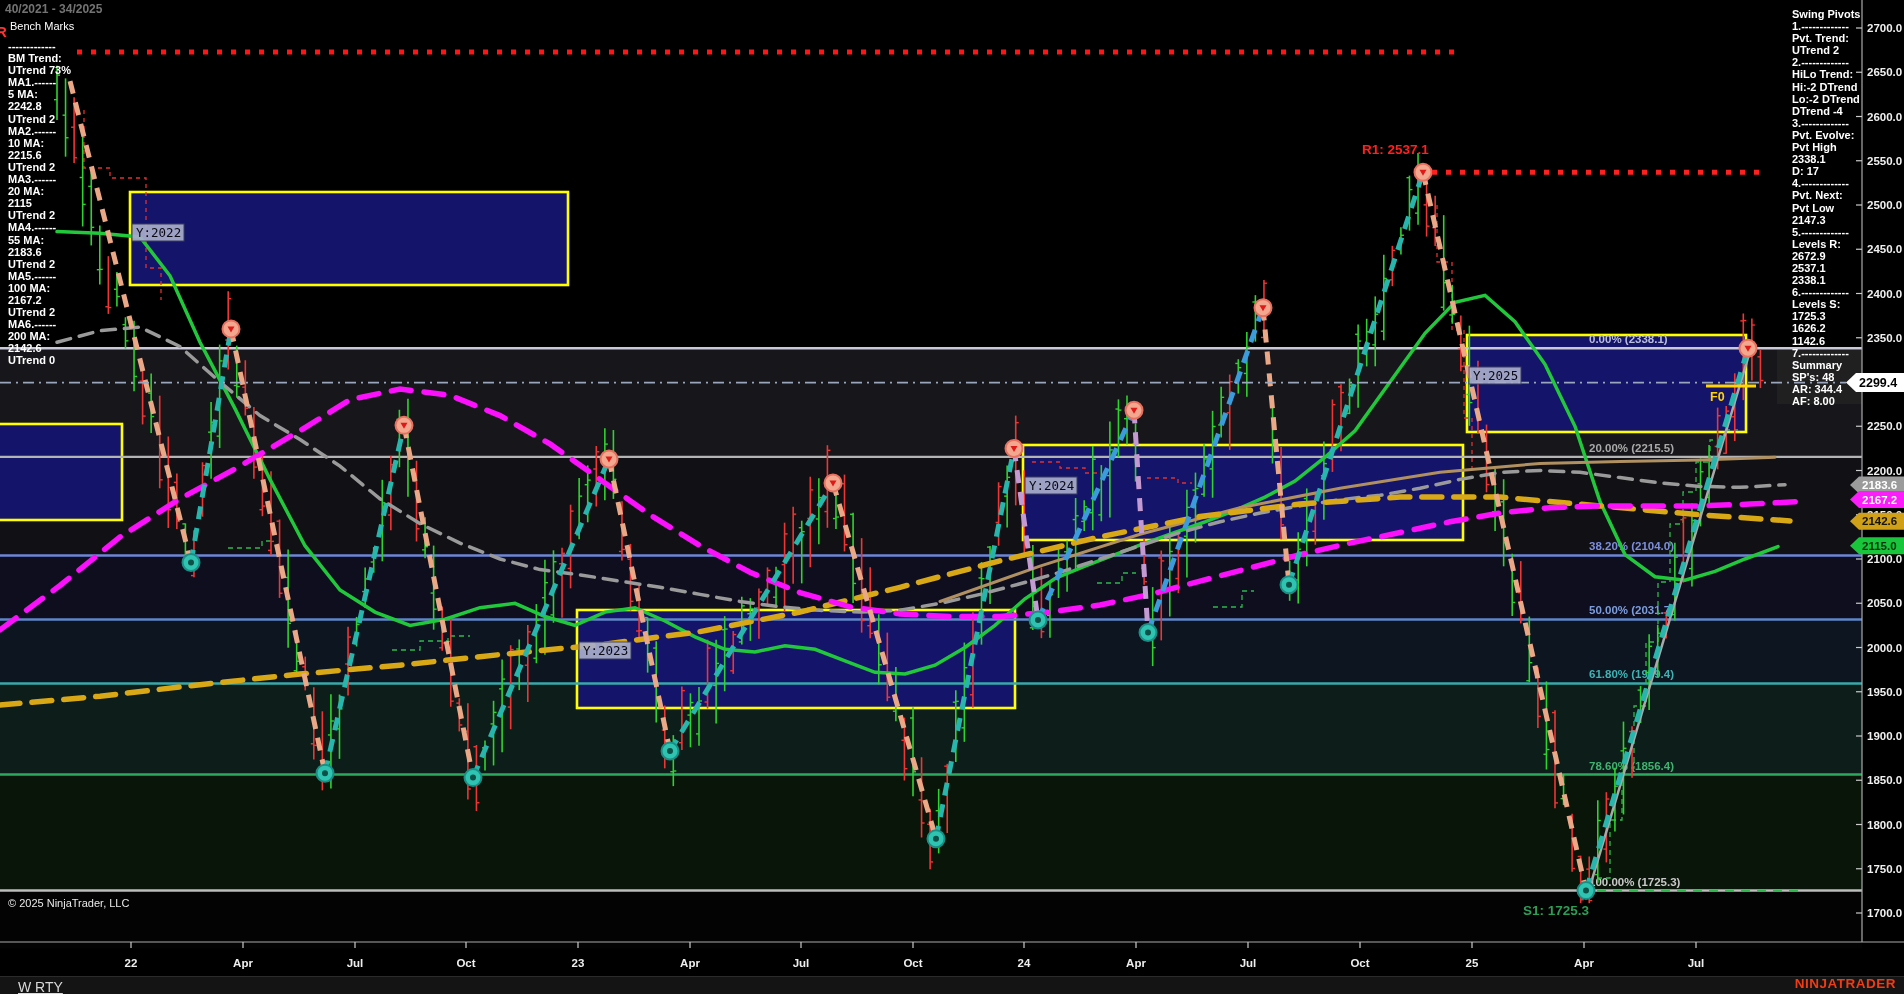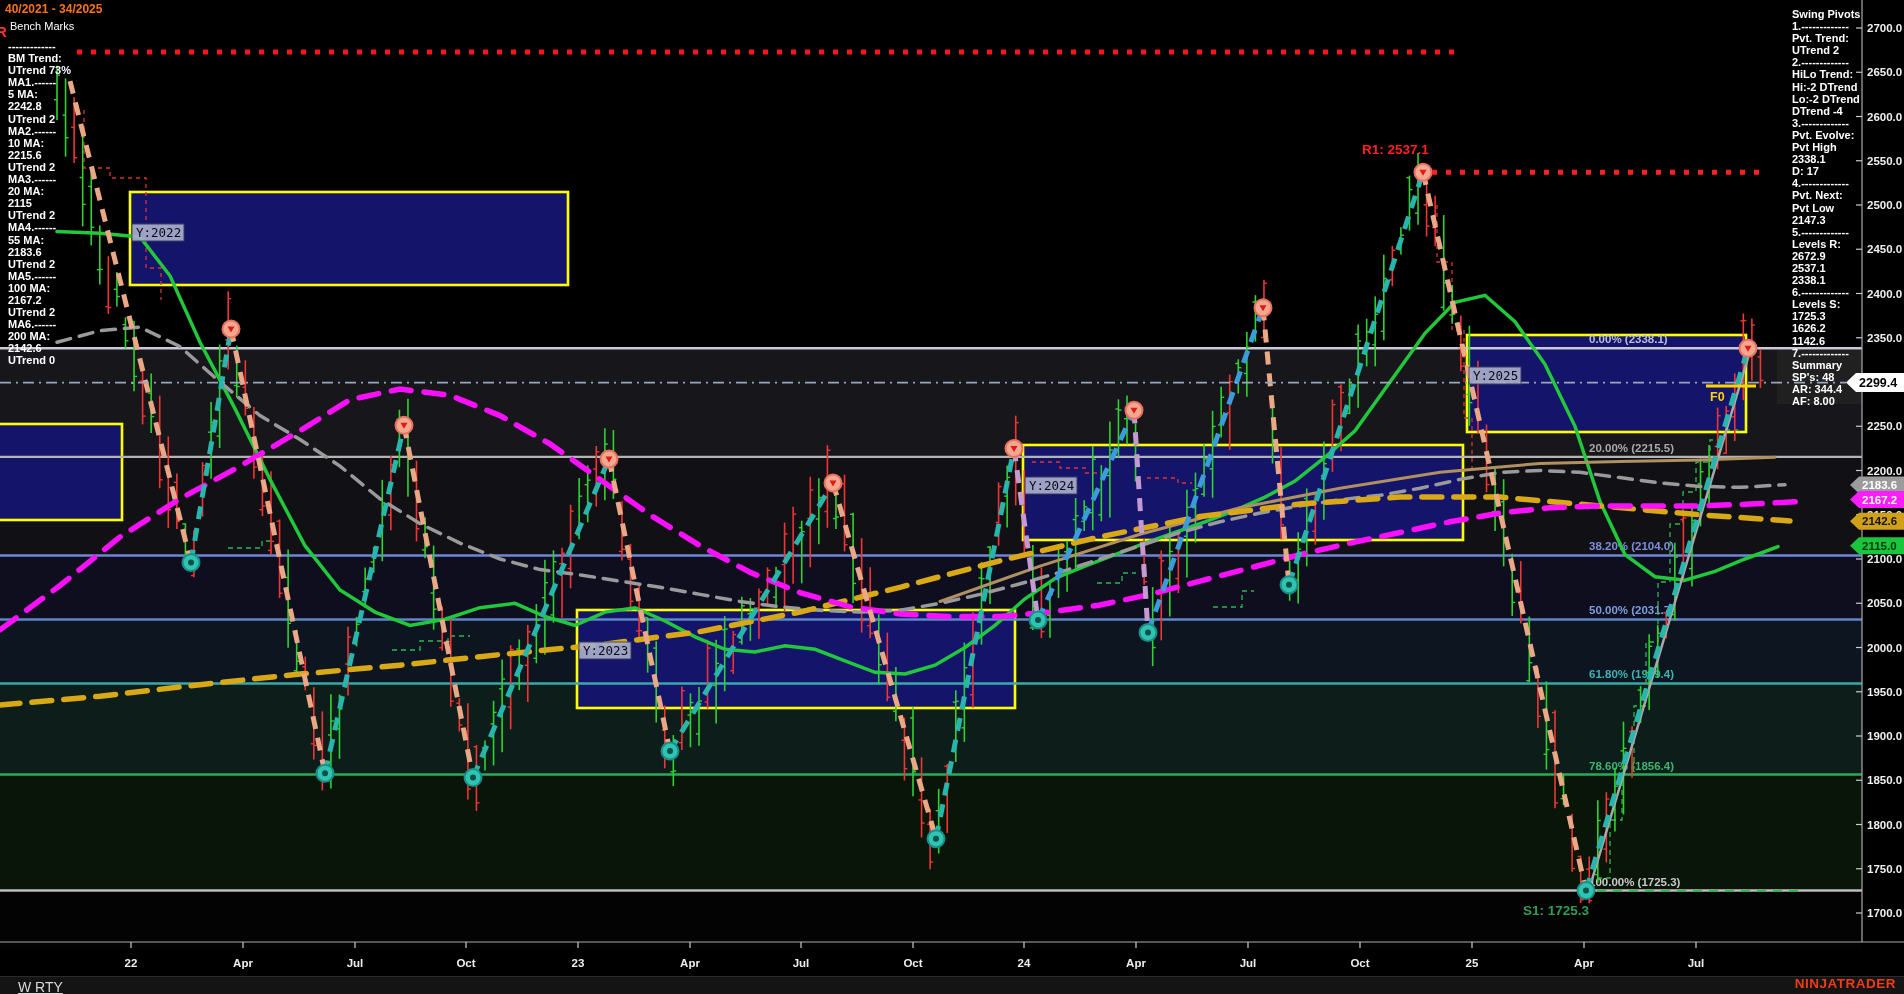--- a/index.html
+++ b/index.html
@@ -3,21 +3,21 @@
 <meta charset="utf-8">
 <style>
   html,body{margin:0;padding:0;background:#000;}
   body{width:1904px;height:994px;overflow:hidden;font-family:"Liberation Sans",sans-serif;}
   #app{position:relative;width:1904px;height:994px;background:#000;}
   #chart-svg{position:absolute;left:0;top:0;}
   .panel{position:absolute;color:#fff;font-size:11px;font-weight:bold;line-height:12.1px;white-space:pre;}
   #bench-panel{left:8px;top:40px;}
   #pivot-panel{left:1792px;top:8px;}
   .panel div{height:12.1px;}
-  #range-label{position:absolute;left:5px;top:2px;color:#f97316;font-size:12px;font-weight:bold;}
+  #range-label{position:absolute;left:5px;top:2px;color:#737373;font-size:12px;font-weight:bold;}
   #bench-label{position:absolute;left:10px;top:20px;color:#fff;font-size:11px;font-weight:normal;}
   #region-r{position:absolute;left:-4px;top:23px;color:#ff3333;font-size:15px;font-weight:bold;}
   #title-block{position:absolute;left:8px;top:894px;color:#fff;}
   #chart-title{font-size:29px;font-weight:400;letter-spacing:.2px;}
   #chart-copy{font-size:11px;margin-top:3px;color:#e9e9e9;}
   #bottom-strip{position:absolute;left:0;top:976px;width:1904px;height:18px;background:#141414;border-top:1px solid #2b2b2b;}
   #ws-tab{position:absolute;left:18px;top:979px;color:#d8d8d8;font-size:14px;text-decoration:underline;}
   #nt-logo{position:absolute;right:8px;top:976px;color:#f03c14;font-size:13.5px;font-weight:bold;letter-spacing:.5px;margin-left:18px;}
 </style>
 </head>
@@ -843,18 +843,19 @@
       </g>
     </svg>
 
   <div id="range-label">40/2021 - 34/2025</div>
   <div id="bench-label">Bench Marks</div>
   <div id="region-r">R</div>
   <div id="bench-panel" class="panel"><div>-------------</div><div>BM Trend:</div><div>UTrend 73%</div><div>MA1.------</div><div>5 MA:</div><div>2242.8</div><div>UTrend 2</div><div>MA2.------</div><div>10 MA:</div><div>2215.6</div><div>UTrend 2</div><div>MA3.------</div><div>20 MA:</div><div>2115</div><div>UTrend 2</div><div>MA4.------</div><div>55 MA:</div><div>2183.6</div><div>UTrend 2</div><div>MA5.------</div><div>100 MA:</div><div>2167.2</div><div>UTrend 2</div><div>MA6.------</div><div>200 MA:</div><div>2142.6</div><div>UTrend 0</div></div>
   <div id="pivot-panel" class="panel"><div>Swing Pivots</div><div>1.-------------</div><div>Pvt. Trend:</div><div>UTrend 2</div><div>2.-------------</div><div>HiLo Trend:</div><div>Hi:-2 DTrend</div><div>Lo:-2 DTrend</div><div>DTrend -4</div><div>3.-------------</div><div>Pvt. Evolve:</div><div>Pvt High</div><div>2338.1</div><div>D: 17</div><div>4.-------------</div><div>Pvt. Next:</div><div>Pvt Low</div><div>2147.3</div><div>5.-------------</div><div>Levels R:</div><div>2672.9</div><div>2537.1</div><div>2338.1</div><div>6.-------------</div><div>Levels S:</div><div>1725.3</div><div>1626.2</div><div>1142.6</div><div>7.-------------</div><div>Summary</div><div>SP's: 48</div><div>AR: 344.4</div><div>AF: 8.00</div></div>
 
   <div id="title-block">
+    <div id="chart-copy">© 2025 NinjaTrader, LLC</div>
   </div>
 
   <div id="bottom-strip"></div>
   <div id="ws-tab">W RTY</div>
   <div id="nt-logo">NINJATRADER</div>
 </div>
 
 </body></html>

